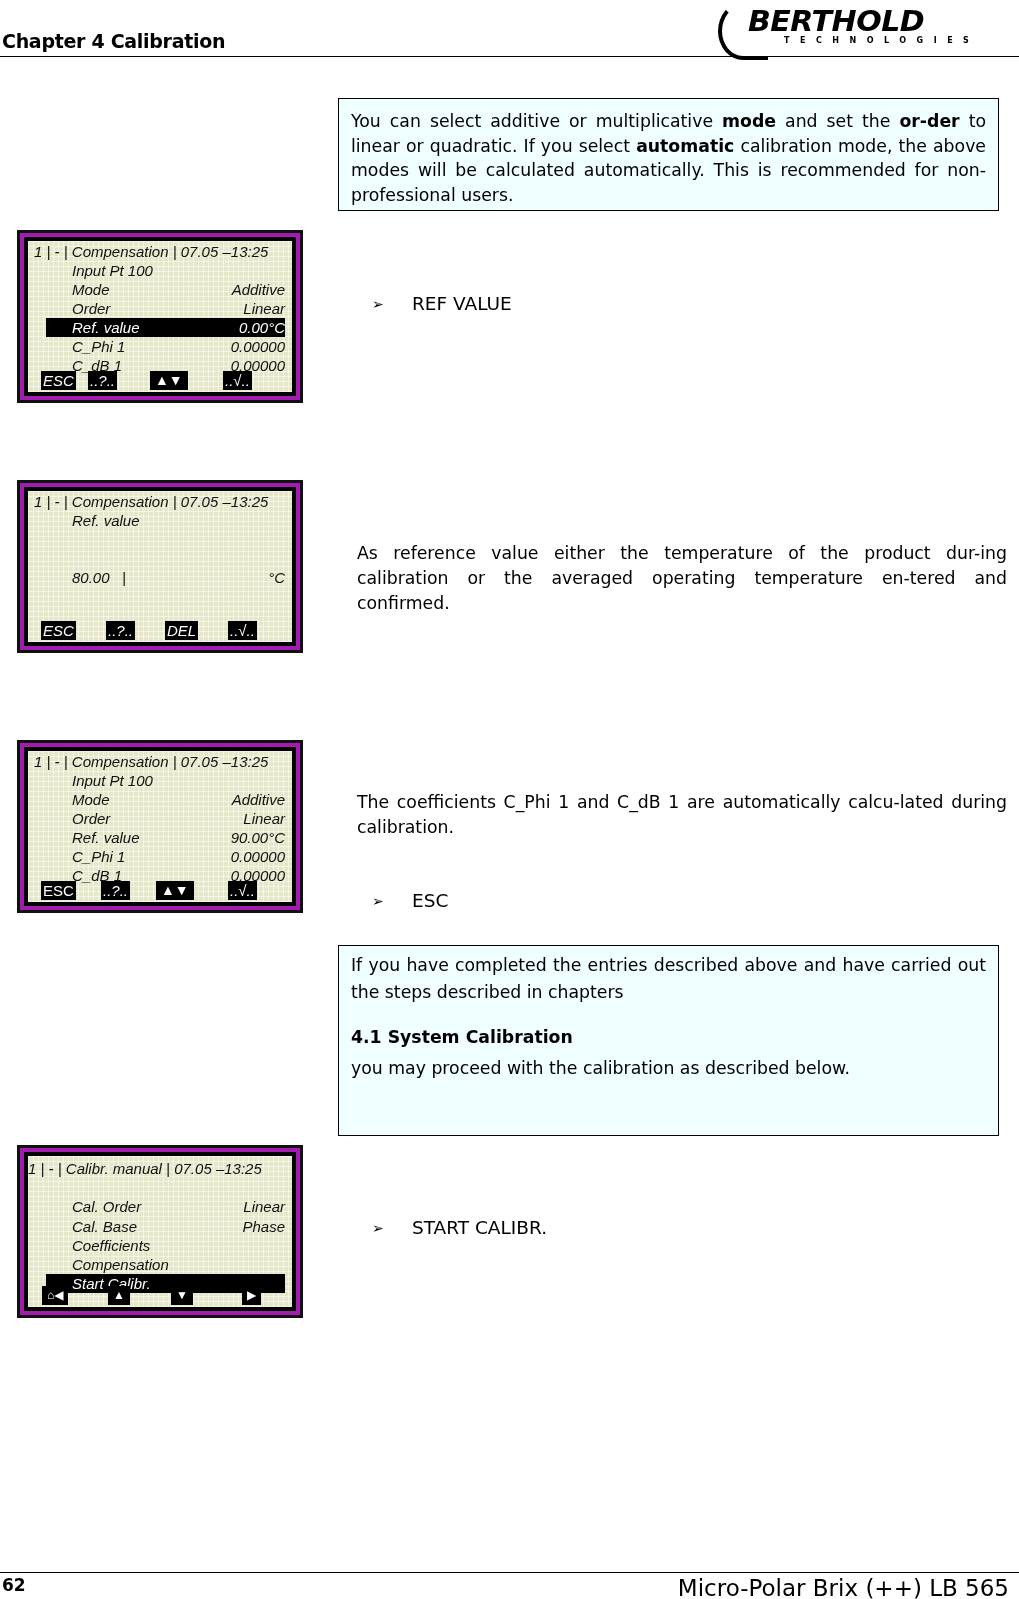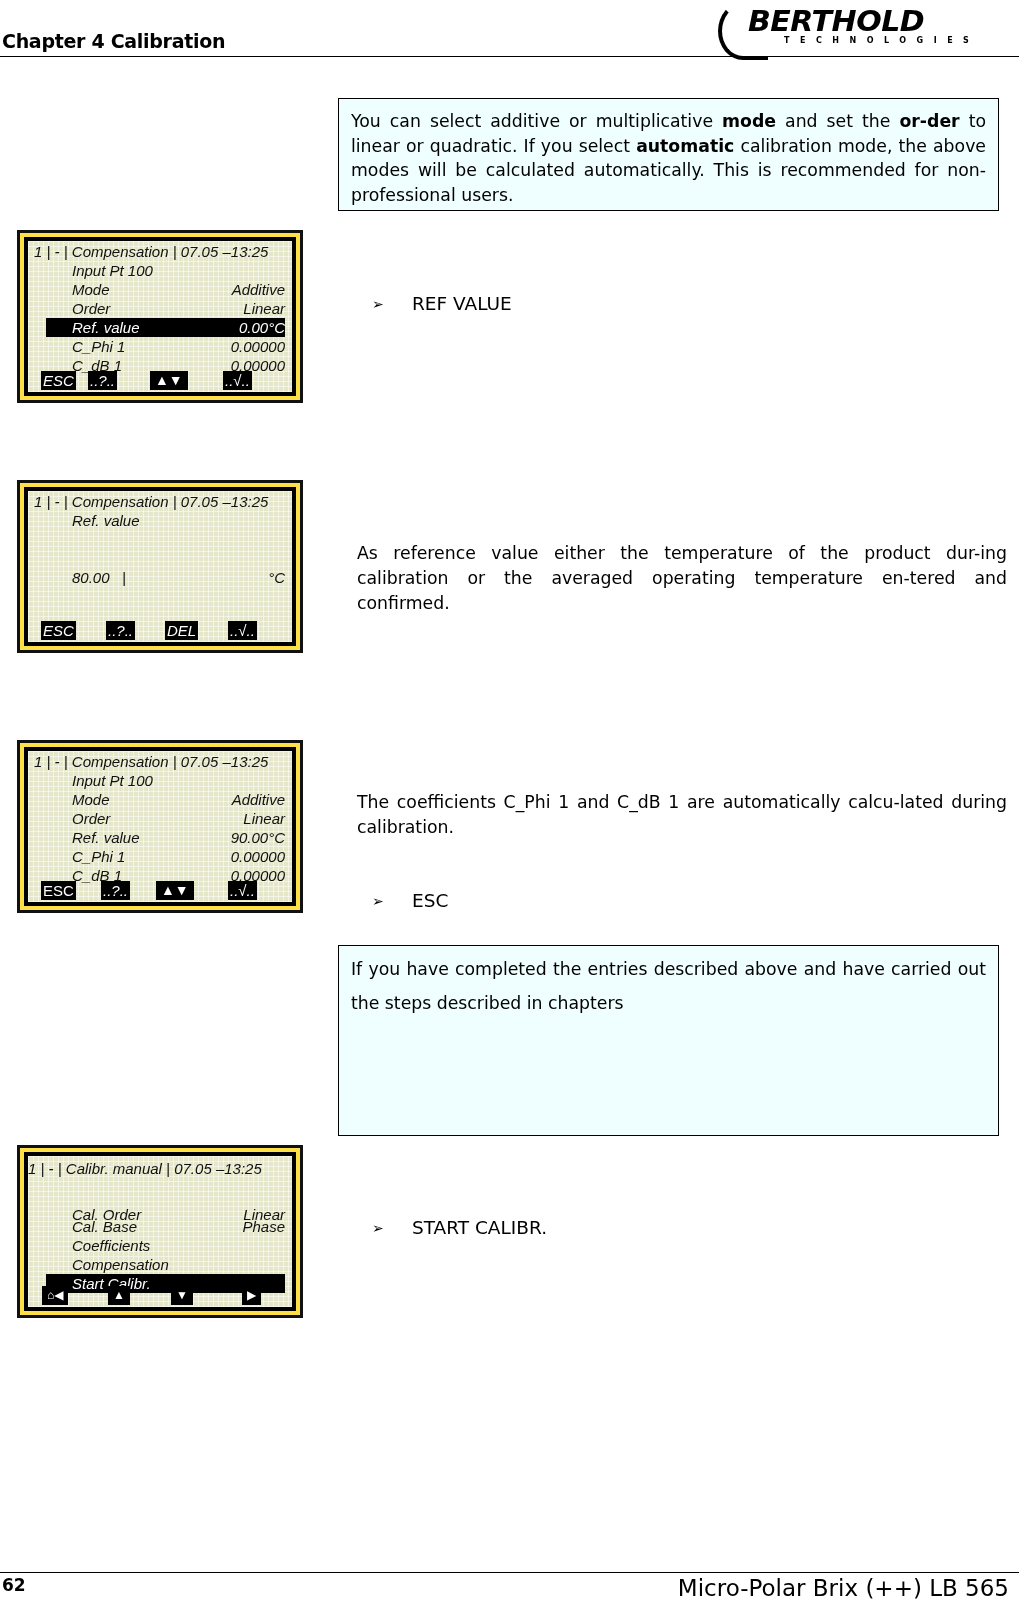--- a/index.html
+++ b/index.html
@@ -13,21 +13,21 @@
   .logo-arc { position:absolute; left:0px; top:2px; width:46px; height:50px; border:4px solid #000; border-right:none; border-radius:50% 0 0 50%; border-top-color:transparent; }
 
   .note { position:absolute; background:#effefe; border:1px solid #000; box-sizing:border-box; padding:10px 12px; font-size:17.3px; line-height:24.5px; text-align:justify; }
   .note b { font-weight:bold; }
   .note p { margin:0; }
 
   .body-text { position:absolute; left:357px; width:650px; font-size:17.3px; line-height:25px; text-align:justify; }
   .bullet { position:absolute; left:372px; font-size:18.5px; display:flex; align-items:center; }
   .bullet .arrow { width:20px; font-size:14px; margin-right:20px; }
 
-  .lcd { position:absolute; left:17px; width:286px; height:173px; box-sizing:border-box; border:3px solid #111; background:#fde047; }
+  .lcd { position:absolute; left:17px; width:286px; height:173px; box-sizing:border-box; border:3px solid #111; background:#a21caf; }
   .lcd-inner { position:absolute; left:4px; top:4px; right:4px; bottom:4px; border:4px solid #000; background-color:#e6e6c8;
     background-image:
       repeating-linear-gradient(0deg, rgba(255,255,255,0.55) 0px, rgba(255,255,255,0.55) 1px, transparent 1px, transparent 5px),
       repeating-linear-gradient(90deg, rgba(255,255,255,0.55) 0px, rgba(255,255,255,0.55) 1px, transparent 1px, transparent 5px);
     font-family:"Liberation Sans", sans-serif; font-style:italic; font-size:15px; color:#111; overflow:hidden; }
   .lcd-line { position:absolute; height:19px; line-height:19px; white-space:nowrap; }
   .lcd-row { position:absolute; left:18px; right:7px; height:19px; line-height:19px; display:flex; justify-content:space-between; padding-left:26px; padding-right:0px; }
   .lcd-row.sel { background:#000; color:#fff; }
   .lcd-row .val { padding-right:0px; }
   .softkey { position:absolute; bottom:2px; height:19px; line-height:19px; background:#000; color:#fff; padding:0 2px; font-size:15px; }
@@ -137,27 +137,29 @@
     <div class="softkey" style="left:200px;">..√..</div>
   </div>
 </div>
 <div class="body-text" style="top:790px;">The coefficients C_Phi 1 and C_dB 1 are automatically calcu-lated during calibration.</div>
 <div class="bullet" style="top:890px;">
   <span class="arrow">➢</span>
   <span>ESC</span>
 </div>
 
 <div class="note" style="left:338px; top:945px; width:661px; height:191px; line-height:30.5px; padding-top:6px;">
-  <p style="line-height:34px; margin-bottom:16px;">If you have completed the entries described above and have carried out the steps described in chapters</p>
+  <p style="line-height:27px; margin-bottom:16px;">If you have completed the entries described above and have carried out the steps described in chapters</p>
+  <p><b>4.1 System Calibration</b><span></span></p>
+  <p>you may proceed with the calibration as described below.</p>
 </div>
 
 <div class="lcd" style="top:1145px;text-align:center;">
   <div class="lcd-inner">
     <div class="lcd-line" style="left:0px; top:3px;">1 | - | Calibr. manual | 07.05 –13:25</div>
-    <div class="lcd-row" style="top:41px;margin-top:8px;">
+    <div class="lcd-row" style="top:41px;">
         <span>Cal. Order</span>
         <span class="val">Linear</span>
       </div>
     <div class="lcd-row" style="top:61px;">
         <span>Cal. Base</span>
         <span class="val">Phase</span>
       </div>
     <div class="lcd-row" style="top:80px;">
         <span>Coefficients</span>
         <span class="val"></span>

